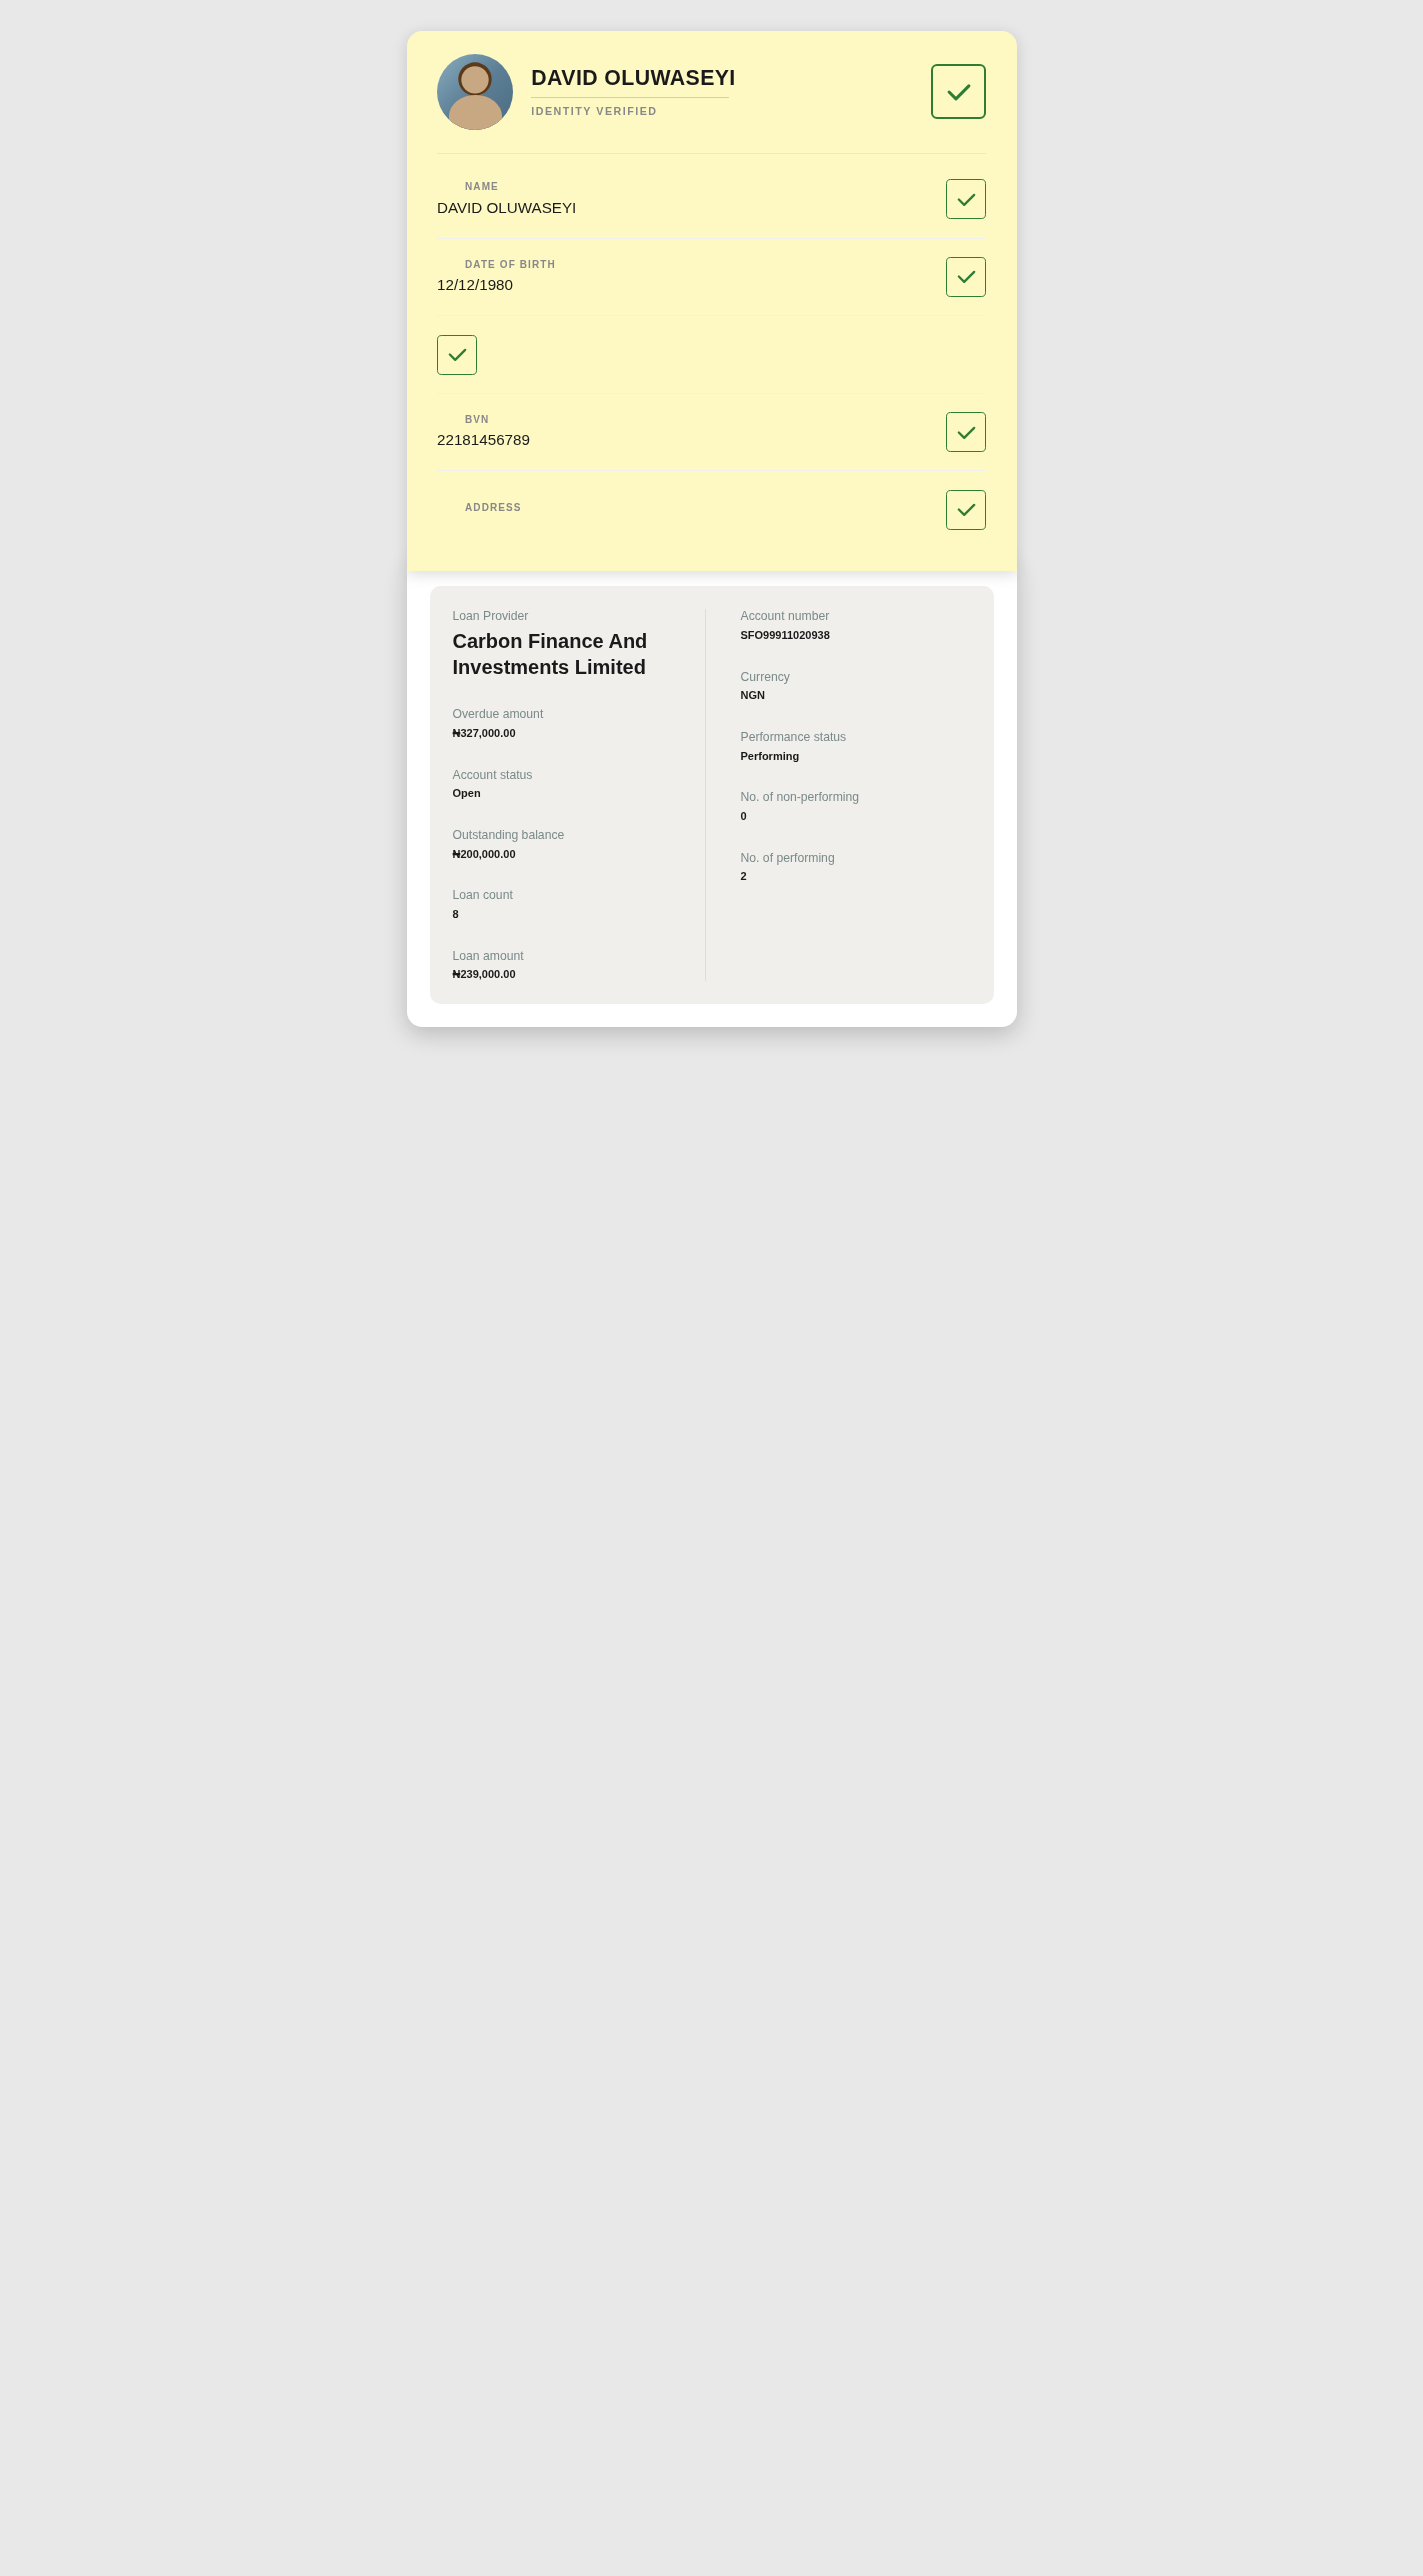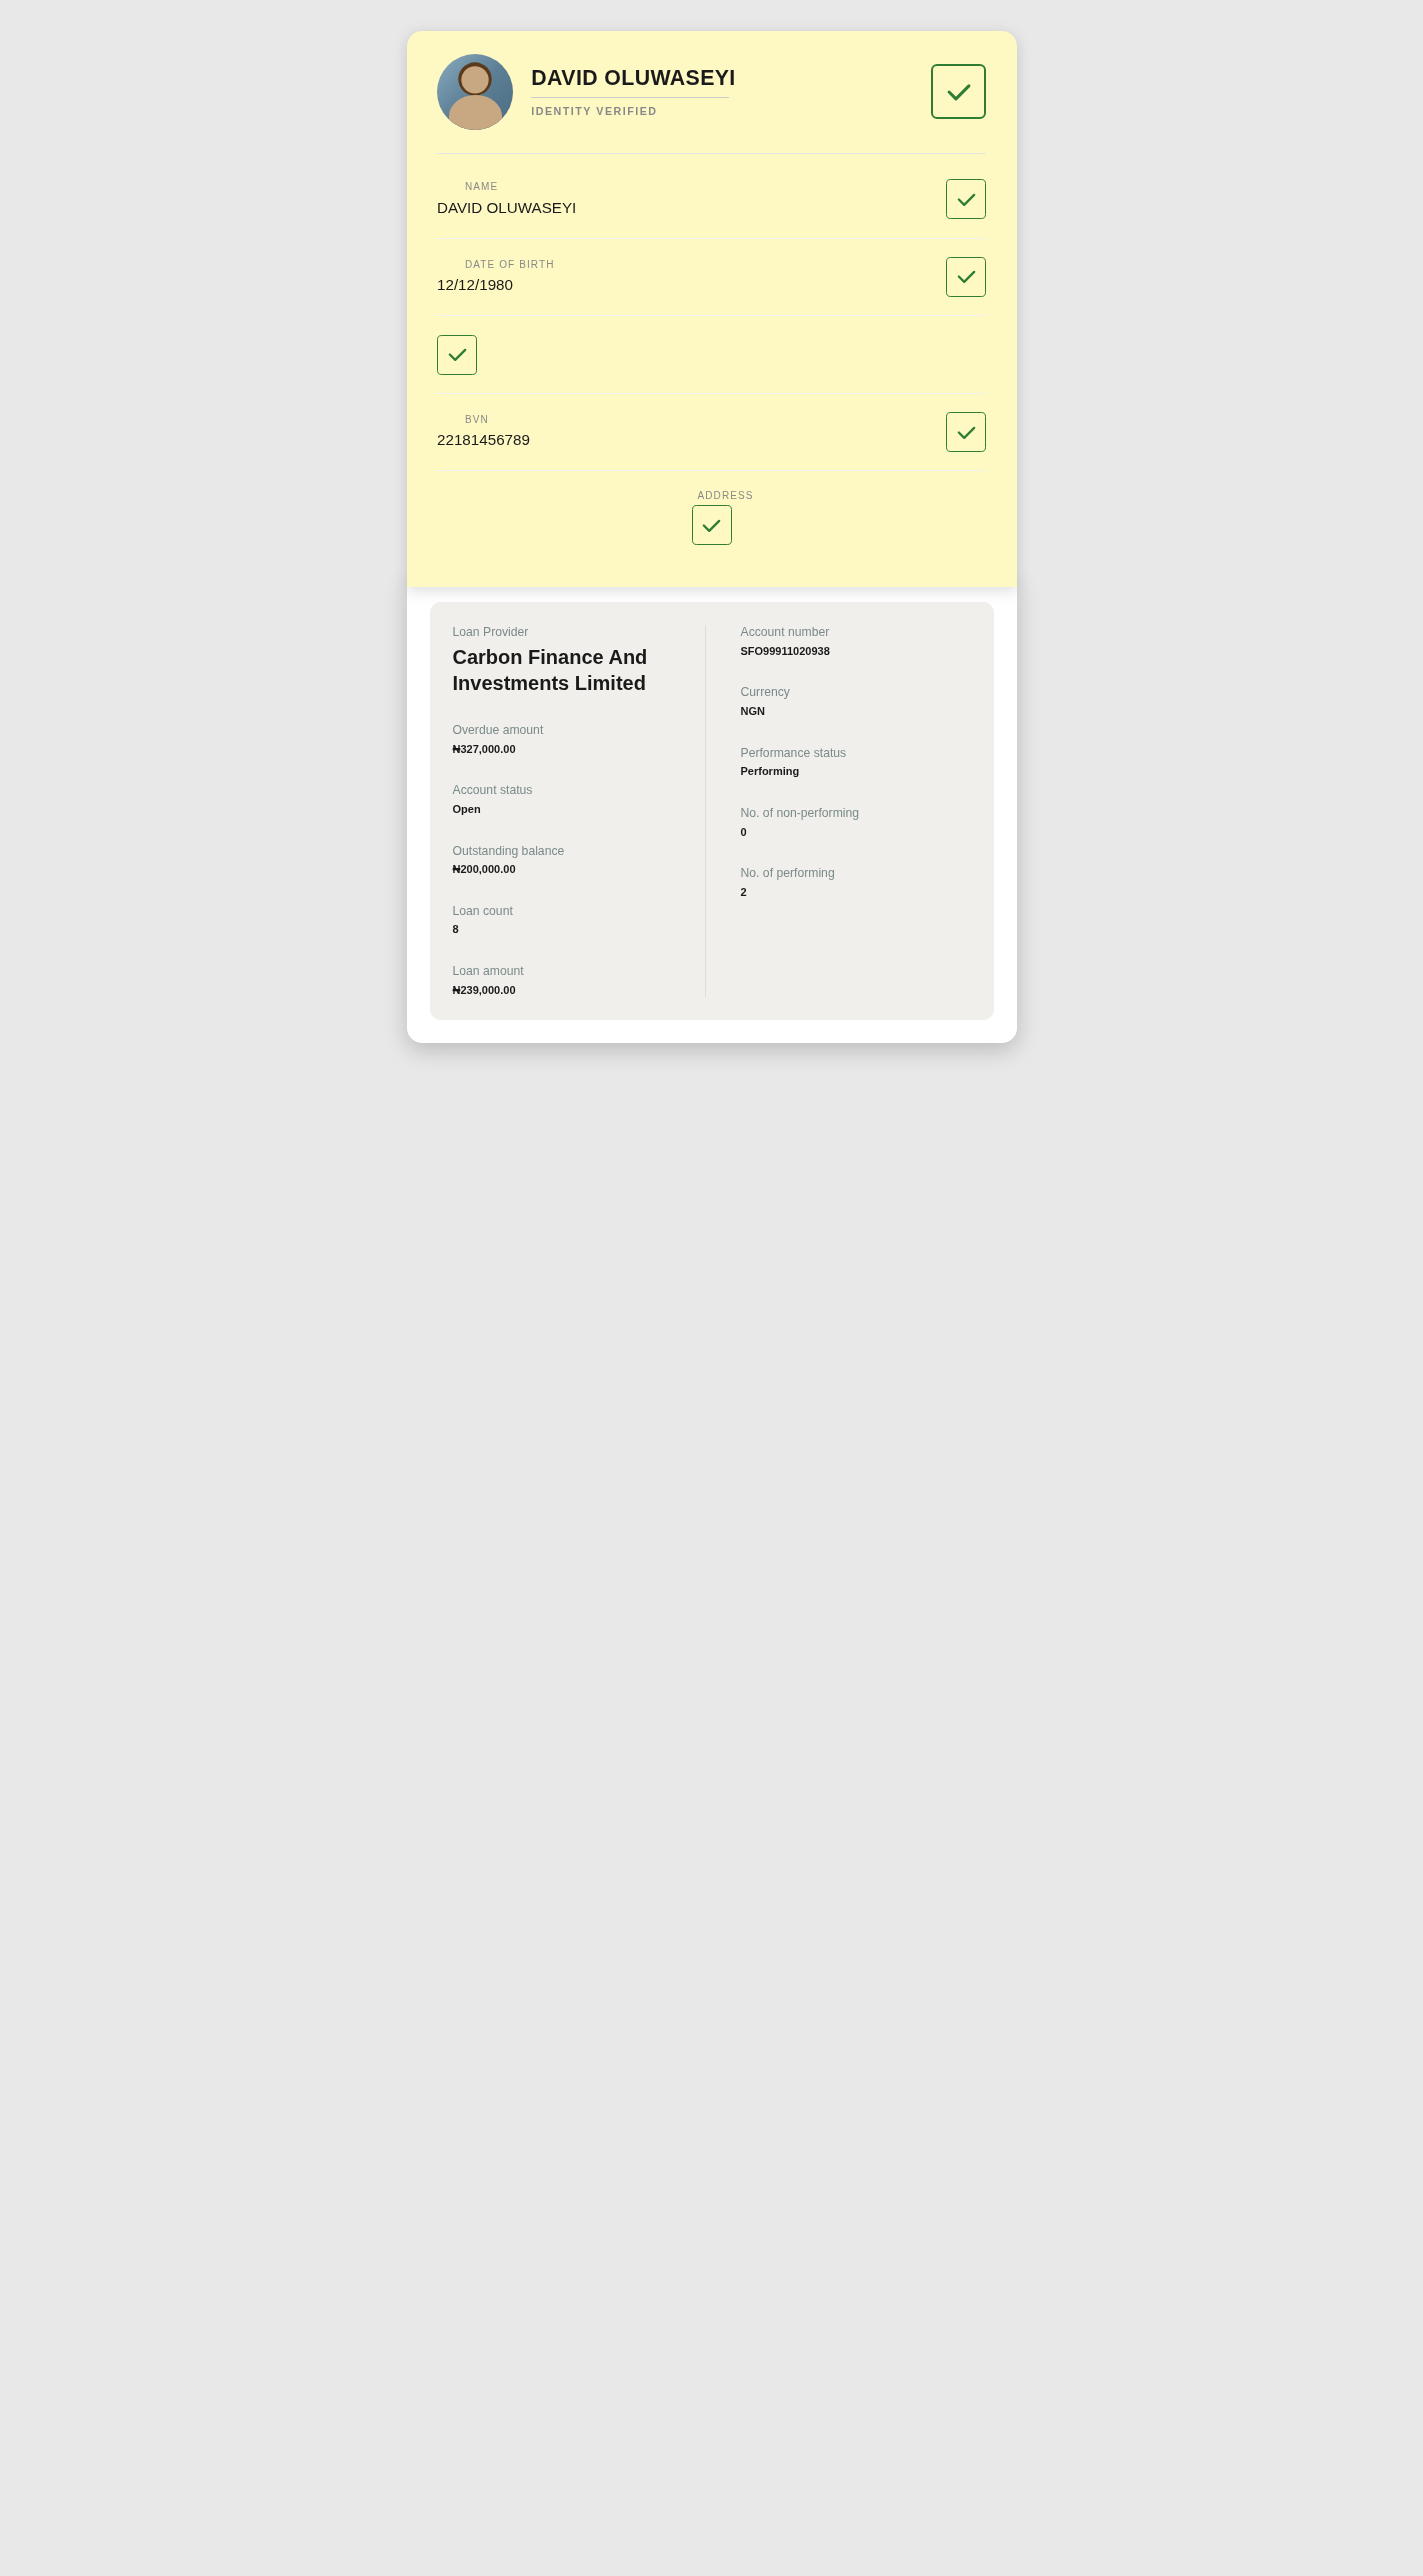--- a/index.html
+++ b/index.html
@@ -141,30 +141,29 @@
     .field-row {
       display: flex;
       align-items: center;
       justify-content: space-between;
       padding: 18.3px 0;
       border-bottom: 0.8px solid #f0f0f0;
     }
 
     .field-row:last-child {
       border-bottom: none;
-      flex-direction: column;
     }
 
     .field-content {
       flex: 1;
     }
 
     .field-label {
       font-size: 10px;
-      font-weight: 400;
+      font-weight: 700;
       color: #888888;
       letter-spacing: 1.1px;
       text-transform: uppercase;
       margin-bottom: 4.6px;
       padding-left: 28px;
     }
 
     .field-value {
       font-size: 15.2px;
       font-weight: 500;

